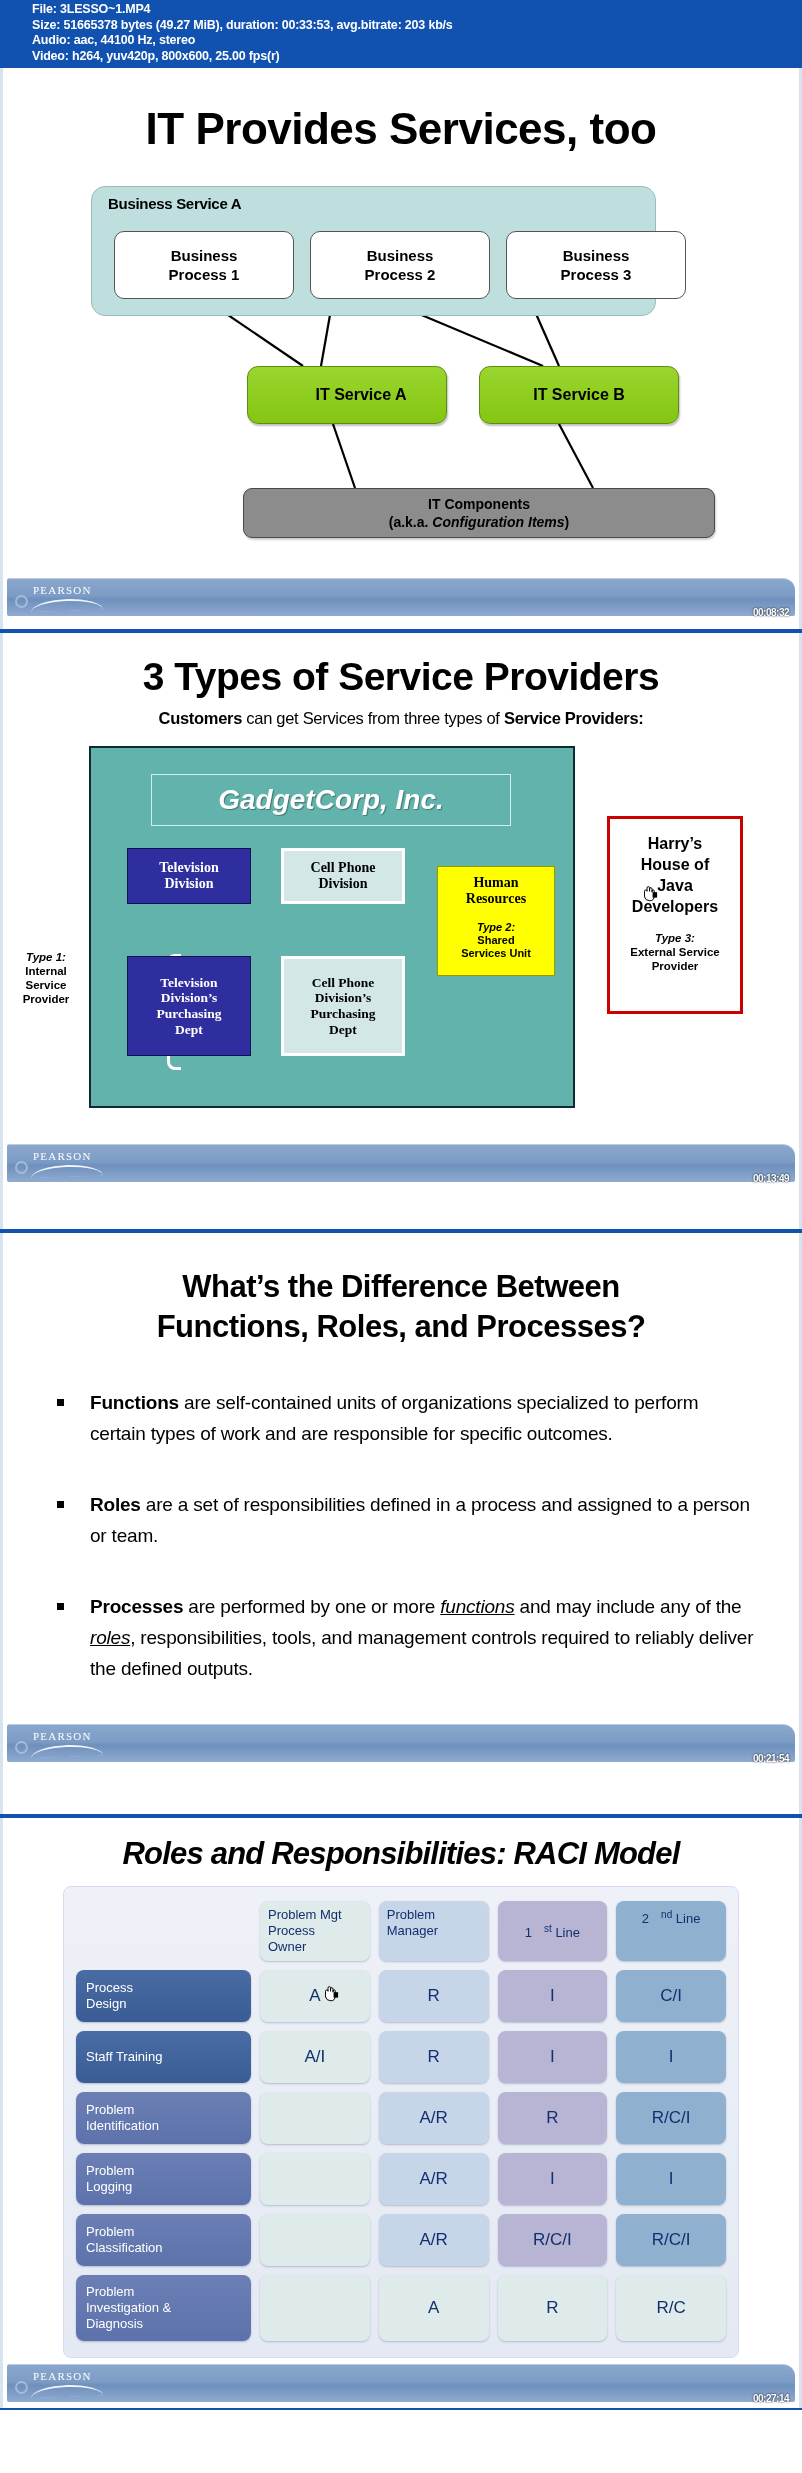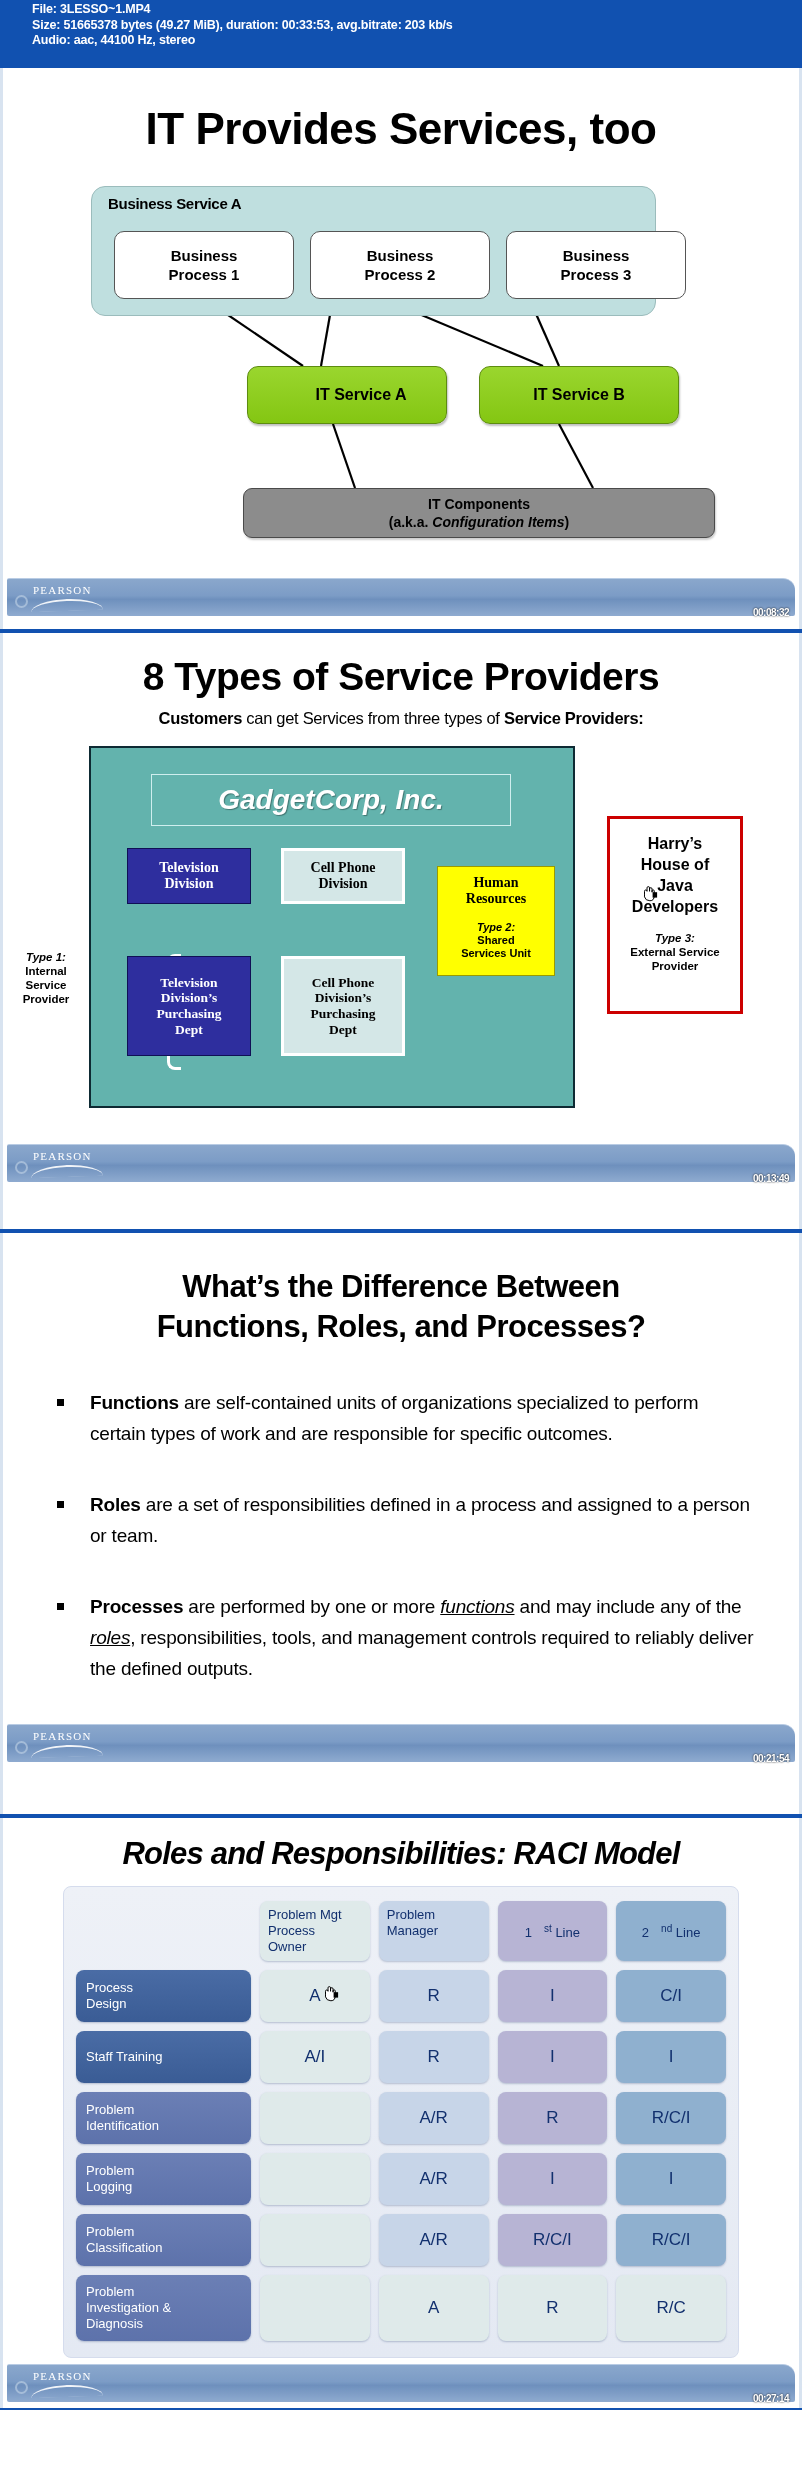--- a/index.html
+++ b/index.html
@@ -256,21 +256,21 @@
     flex:0 0 175px; background:transparent; box-shadow:none;
   }
   .raci-head {
     flex:1 1 0; min-height:56px; color:#12306e; font-size:13px;
     text-align:left; justify-content:flex-start;
     padding:6px 8px; line-height:16px; align-items:flex-start;
   }
   .hc0 { background:#dfeaea; }
   .hc1 { background:#c7d5e8; }
   .hc2 { background:#b7b4d4; justify-content:center; align-items:center; text-align:center; }
-  .hc3 { background:#8fb0cf; justify-content:center; align-items:center; text-align:center; }
+  .hc3 { background:#8fb0cf; justify-content:center; align-items:flex-start; text-align:center; }
   .raci-label {
     flex:0 0 175px; min-height:52px; color:#ffffff;
     font-size:13px; text-align:left; justify-content:flex-start;
     padding:6px 10px; line-height:16px;
   }
   .lbl-a { background:linear-gradient(to bottom,#4a6ca5,#3a5c95); }
   .lbl-b { background:linear-gradient(to bottom,#6b7fb5,#5d72ab); }
   .raci-val { flex:1 1 0; min-height:52px; font-size:17px; }
   .v0 { background:#dfeaea; }
   .v1 { background:#c7d5e8; }
@@ -281,20 +281,21 @@
 </style>
 </head>
 <body>
 
 <div class="page">
 
   <div class="mediainfo">
     <div>File: 3LESSO~1.MP4</div>
     <div>Size: 51665378 bytes (49.27 MiB), duration: 00:33:53, avg.bitrate: 203 kb/s</div>
     <div>Audio: aac, 44100 Hz, stereo</div>
+    <div>Video: h264, yuv420p, 800x600, 25.00 fps(r)</div>
   </div>
 
   <div class="slide s1">
     <div class="slide-inner" style="height:561px;">
       <div class="slide-title">IT Provides Services, too</div>
 
       <div class="s1-diagram">
 
         <svg class="wires" viewBox="0 0 802 400">
           <g stroke="#000" stroke-width="2.2" fill="none">
@@ -348,21 +349,21 @@
         <div class="pearson-dot"></div>
         <div class="pearson">PEARSON</div>
         <div class="pearson-swoosh"></div>
         <div class="timestamp">00:08:32</div>
       </div>
     </div>
   </div>
 
   <div class="slide s2">
     <div class="slide-inner" style="height:596px;">
-      <div class="slide-title">8 Types of Service Providers</div>
+      <div class="slide-title">3 Types of Service Providers</div>
       <div class="s2-sub">
         <span>Customers</span><span class="norm"> can get Services from three types of </span><span>Service Providers:</span>
       </div>
 
       <div class="s2-body">
         <svg class="orglines" viewBox="0 0 802 400">
           <g stroke="#0e1a22" stroke-width="3" fill="none">
             <line x1="184" y1="156" x2="184" y2="216"></line>
             <line x1="338" y1="156" x2="338" y2="216"></line>
           </g>

